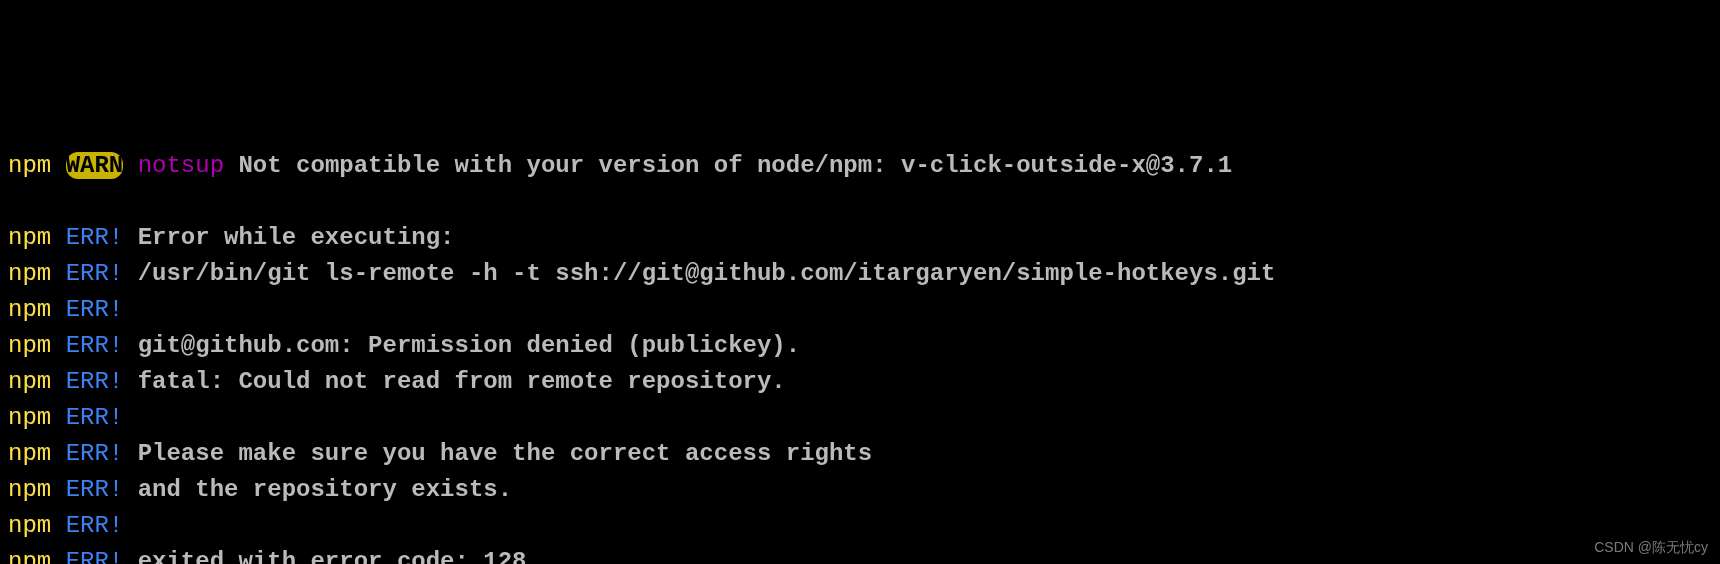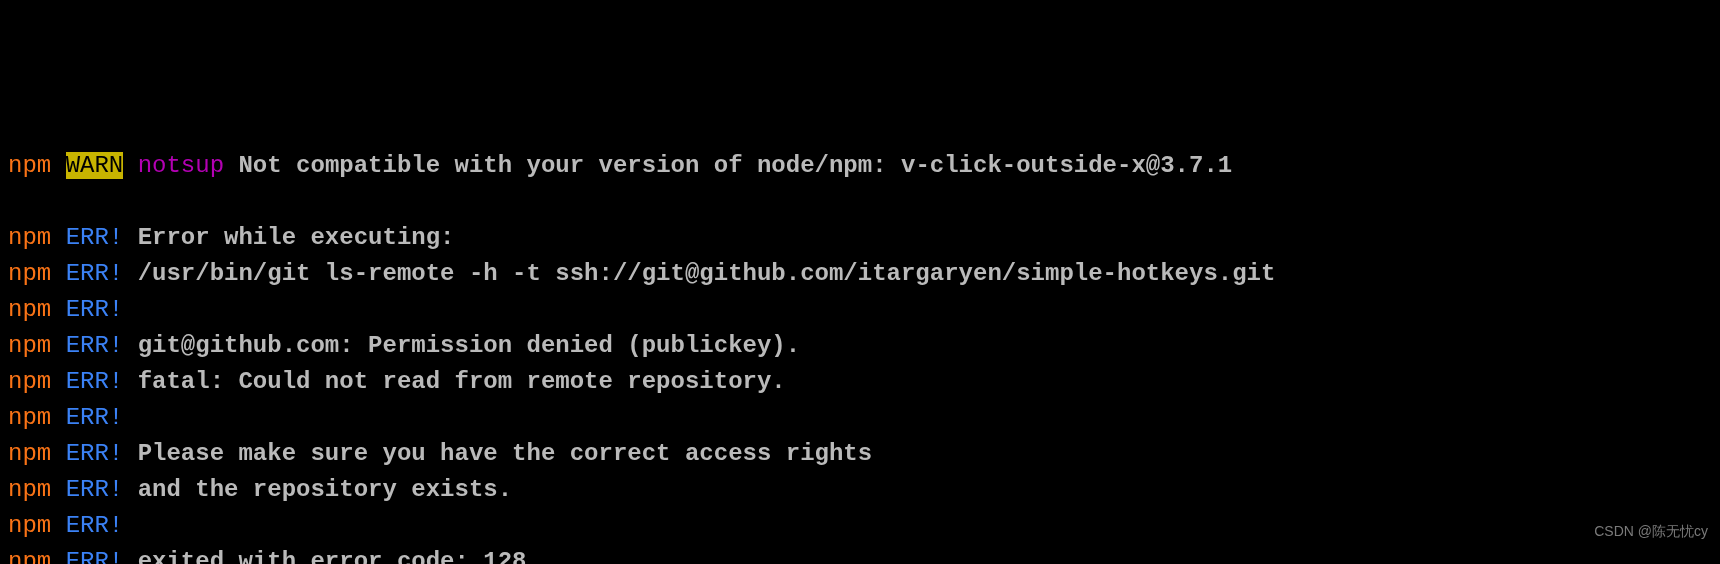--- a/index.html
+++ b/index.html
@@ -16,41 +16,42 @@
       white-space: pre;
       position: relative;
       width: 1720px;
       height: 564px;
       overflow: hidden;
     }
     .line {
       display: block;
     }
     .npm {
-      color: #f97316;
+      color: #fde047;
     }
     .warn {
       background: #c8b400;
       color: #000;
-      font-weight: normal;
+      font-weight: bold;
+      border-radius: 12px;
     }
     .notsup {
       color: #b300b3;
       margin-top: 33px;
     }
     .err {
       color: #3b82f6;
     }
     .msg {
       color: #bababa;
       font-weight: bold;
     }
     .watermark {
       position: absolute;
-      bottom: 22px;
+      bottom: 6px;
       right: 12px;
       color: #7a7a7a;
       font-size: 14px;
       font-family: Arial, sans-serif;
       white-space: normal;
     }
   </style>
 </head>
 <body>
 

